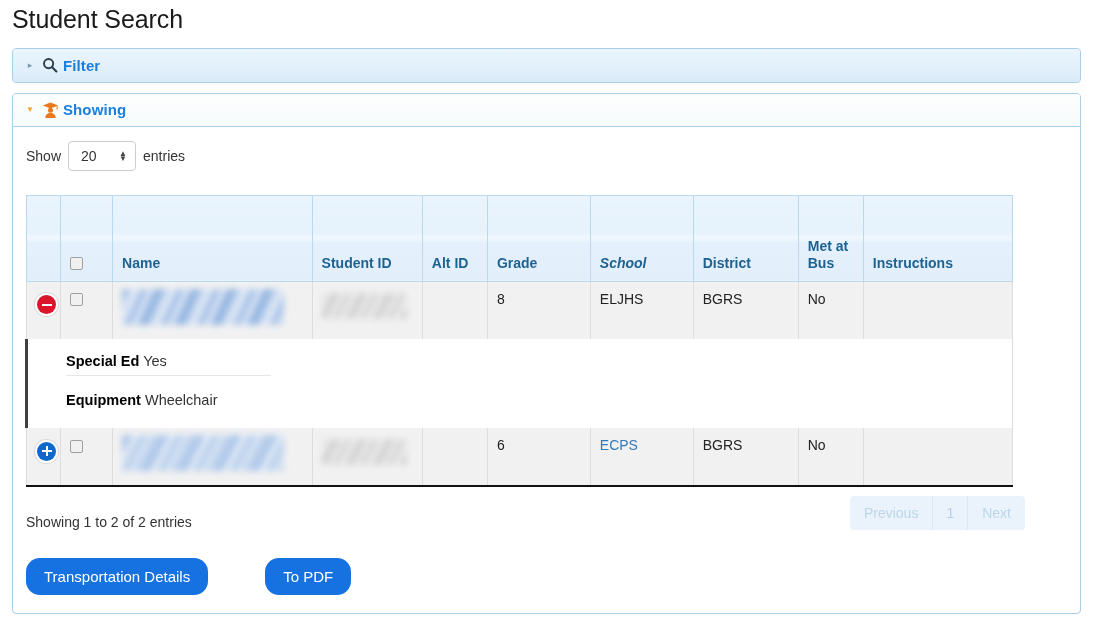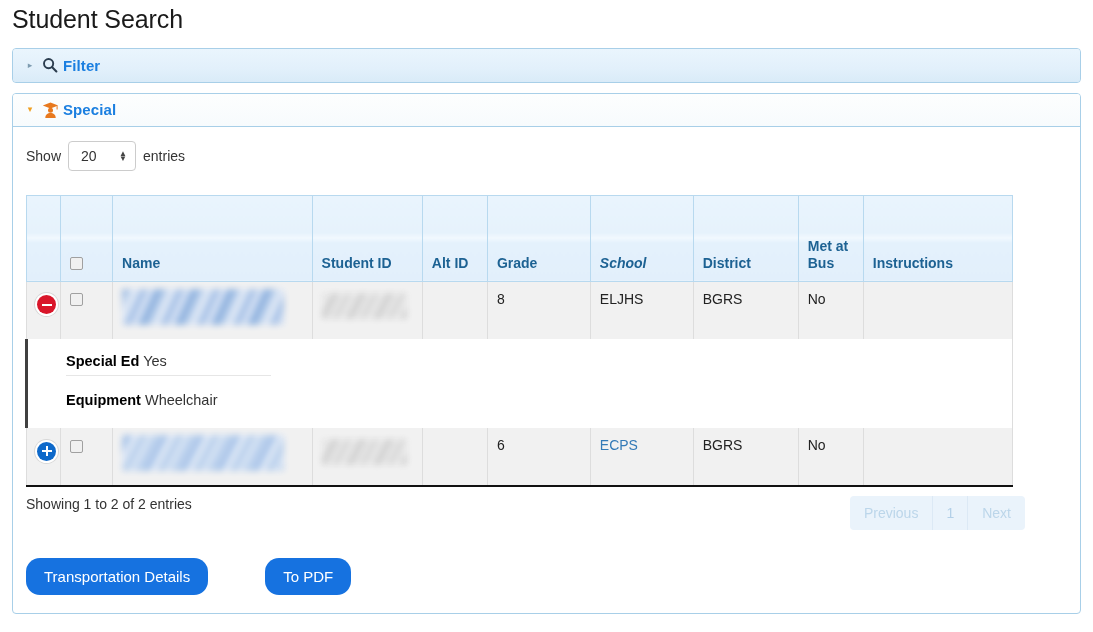--- a/index.html
+++ b/index.html
@@ -268,21 +268,21 @@
   }
   .detail-line + .detail-line { border-top: 1px solid #e6e6e6; padding-top: 16px; }
   .detail-label { font-weight: bold; color: #000; }
   .detail-value { color: #333; }
 
   a.celllink { color: #337ab7; text-decoration: none; cursor: pointer; }
 
   
   .dt-footer {
     display: flex;
-    align-items: flex-start;
+    align-items: flex-end;
     justify-content: space-between;
     margin-top: 9px;
     width: 1000px;
   }
   .dt-info {
     font-size: 14px;
     color: #333;
     padding-left: 1px;
   }
   .paging {
@@ -345,21 +345,21 @@
     <div class="panel-heading open-heading">
       <span class="caret caret-down">▾</span>
       <span class="head-icon">
         <svg width="17" height="16" viewBox="0 0 17 16" aria-hidden="true">
           <path d="M8.5 0.6 L16.2 3.6 L8.5 6.6 L0.8 3.6 Z" fill="#e8791e"></path>
           <rect x="14.6" y="4.1" width="1" height="3.4" fill="#e8791e"></rect>
           <circle cx="8.5" cy="8.3" r="2.5" fill="#e8791e"></circle>
           <path d="M3.3 16 C3.3 12.6 5.6 11 8.5 11 C11.4 11 13.7 12.6 13.7 16 Z" fill="#e8791e"></path>
         </svg>
       </span>
-      <span class="panel-title">Special</span>
+      <span class="panel-title">Showing</span>
     </div>
 
     <div class="panel-body">
 
       <div class="dt-length">
         <span>Show</span>
         <div class="fake-select">
           <span>20</span>
           <span class="spin">
             <span>▲</span>

